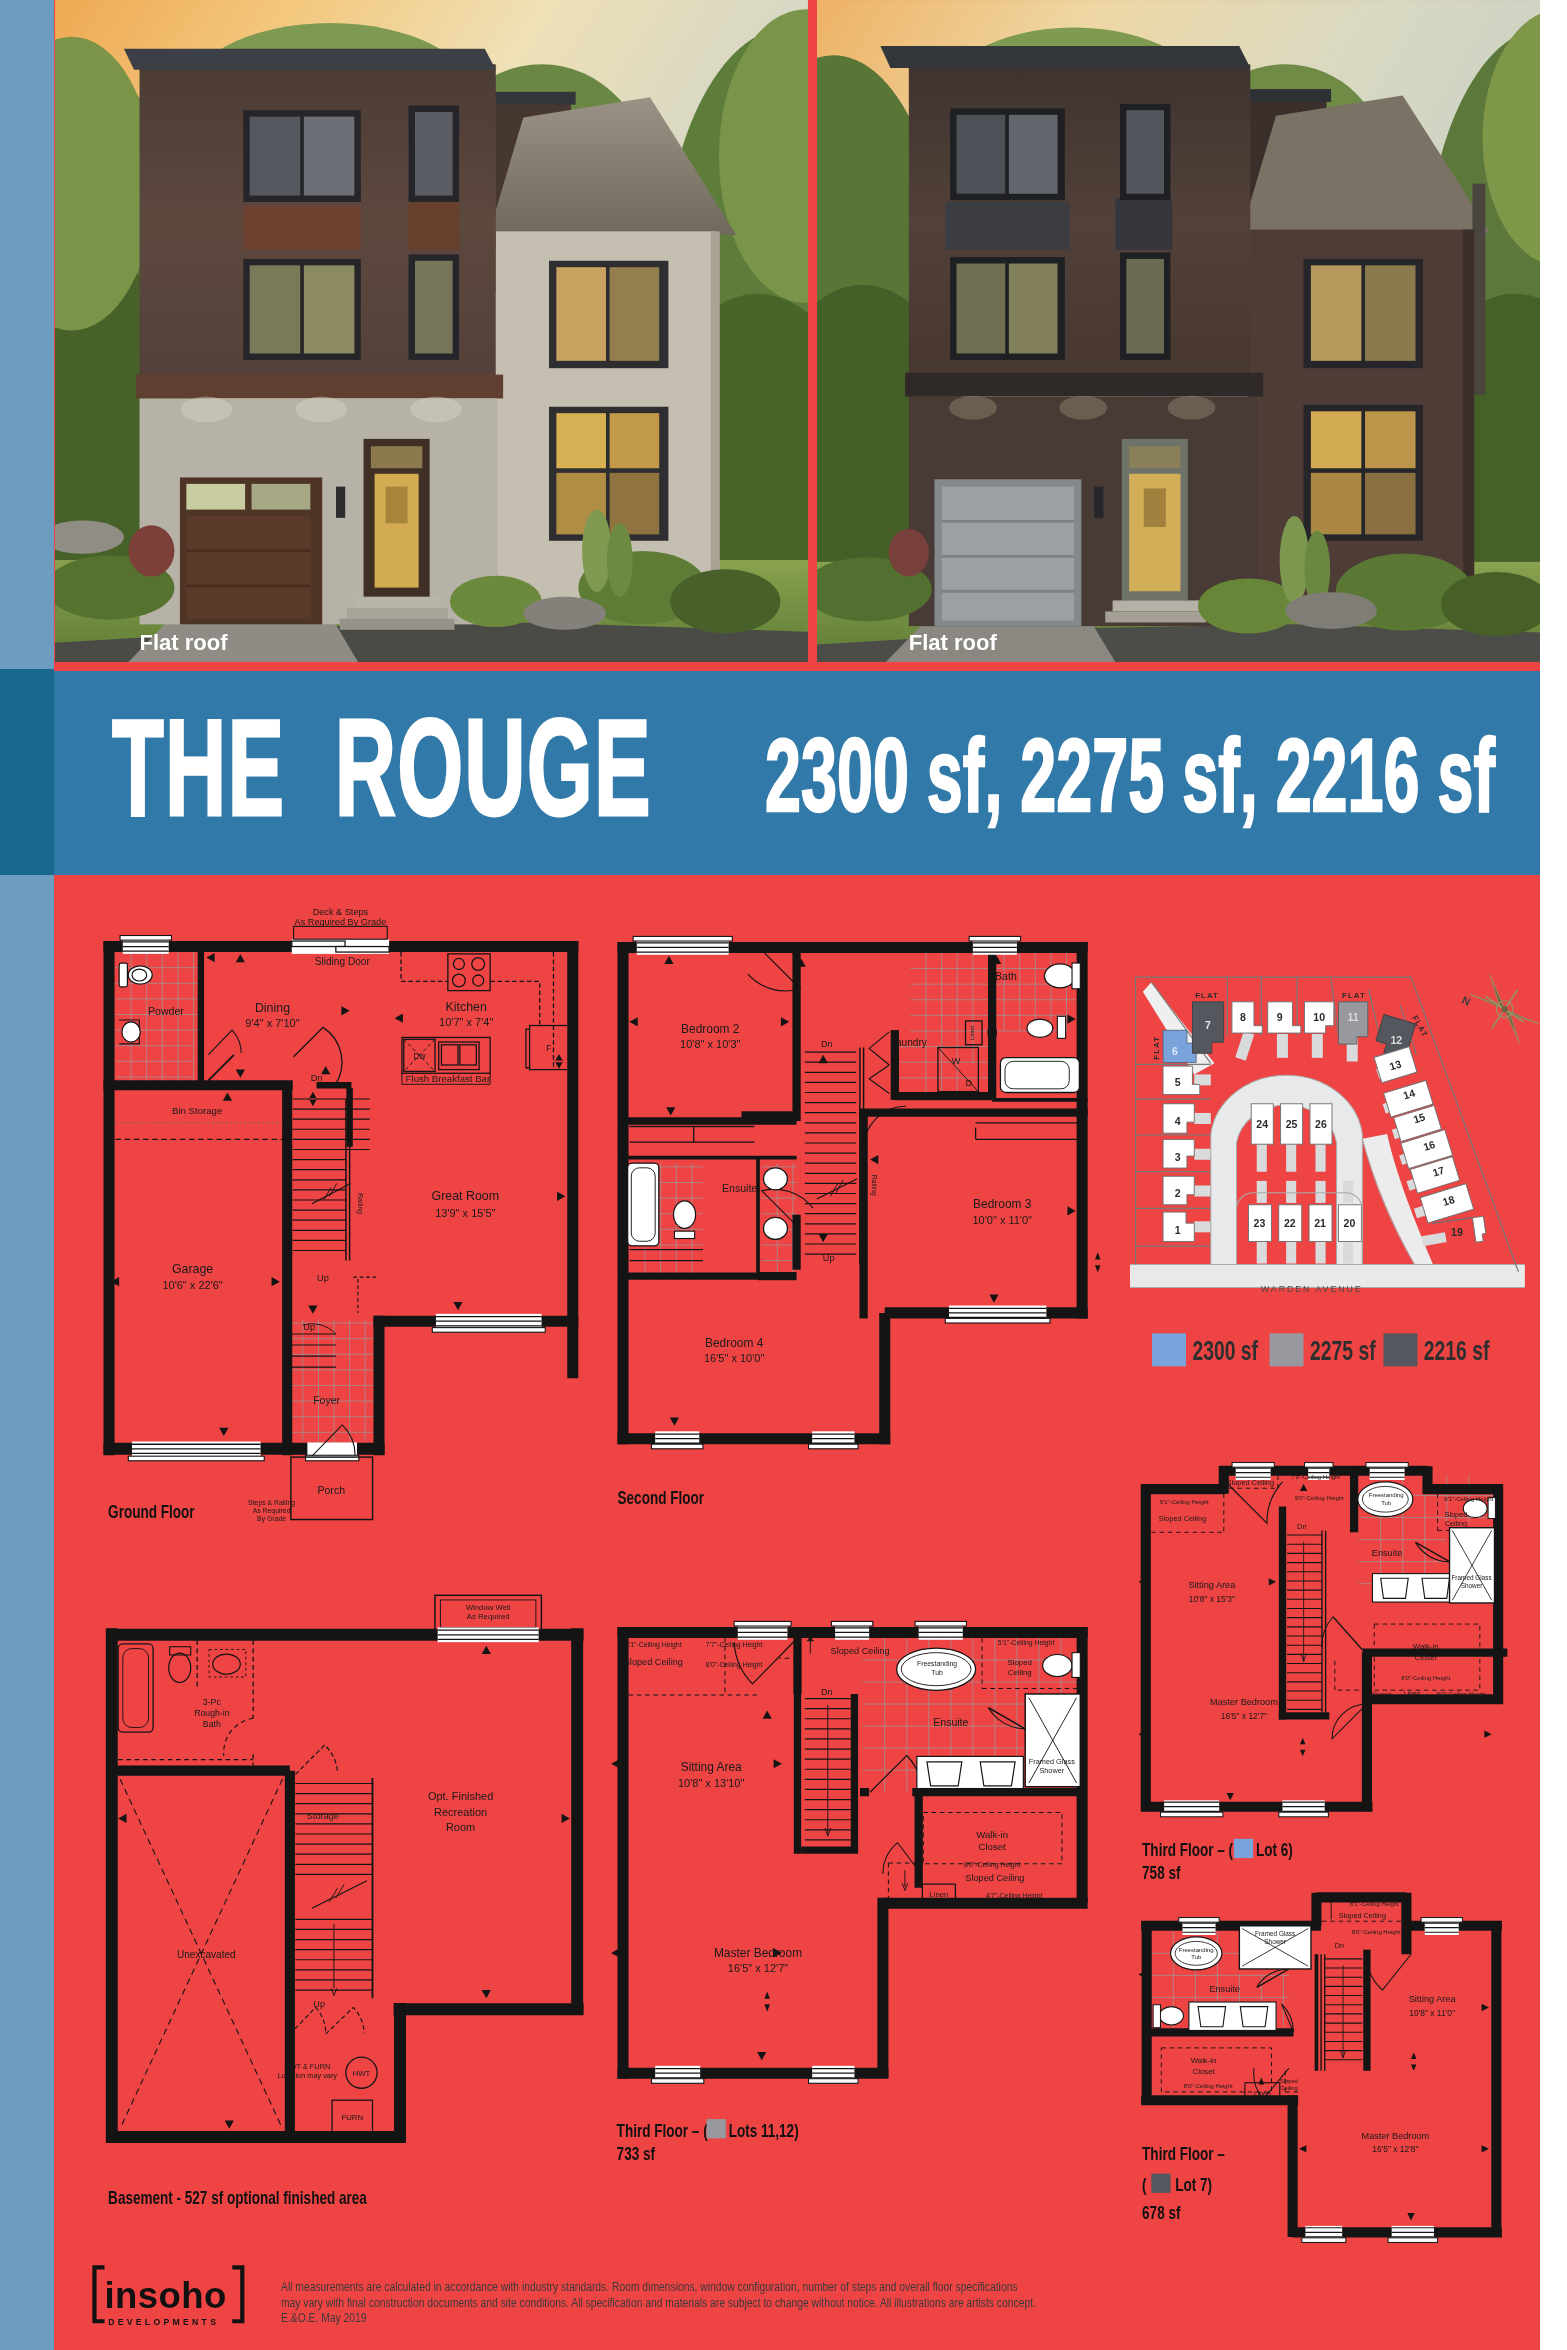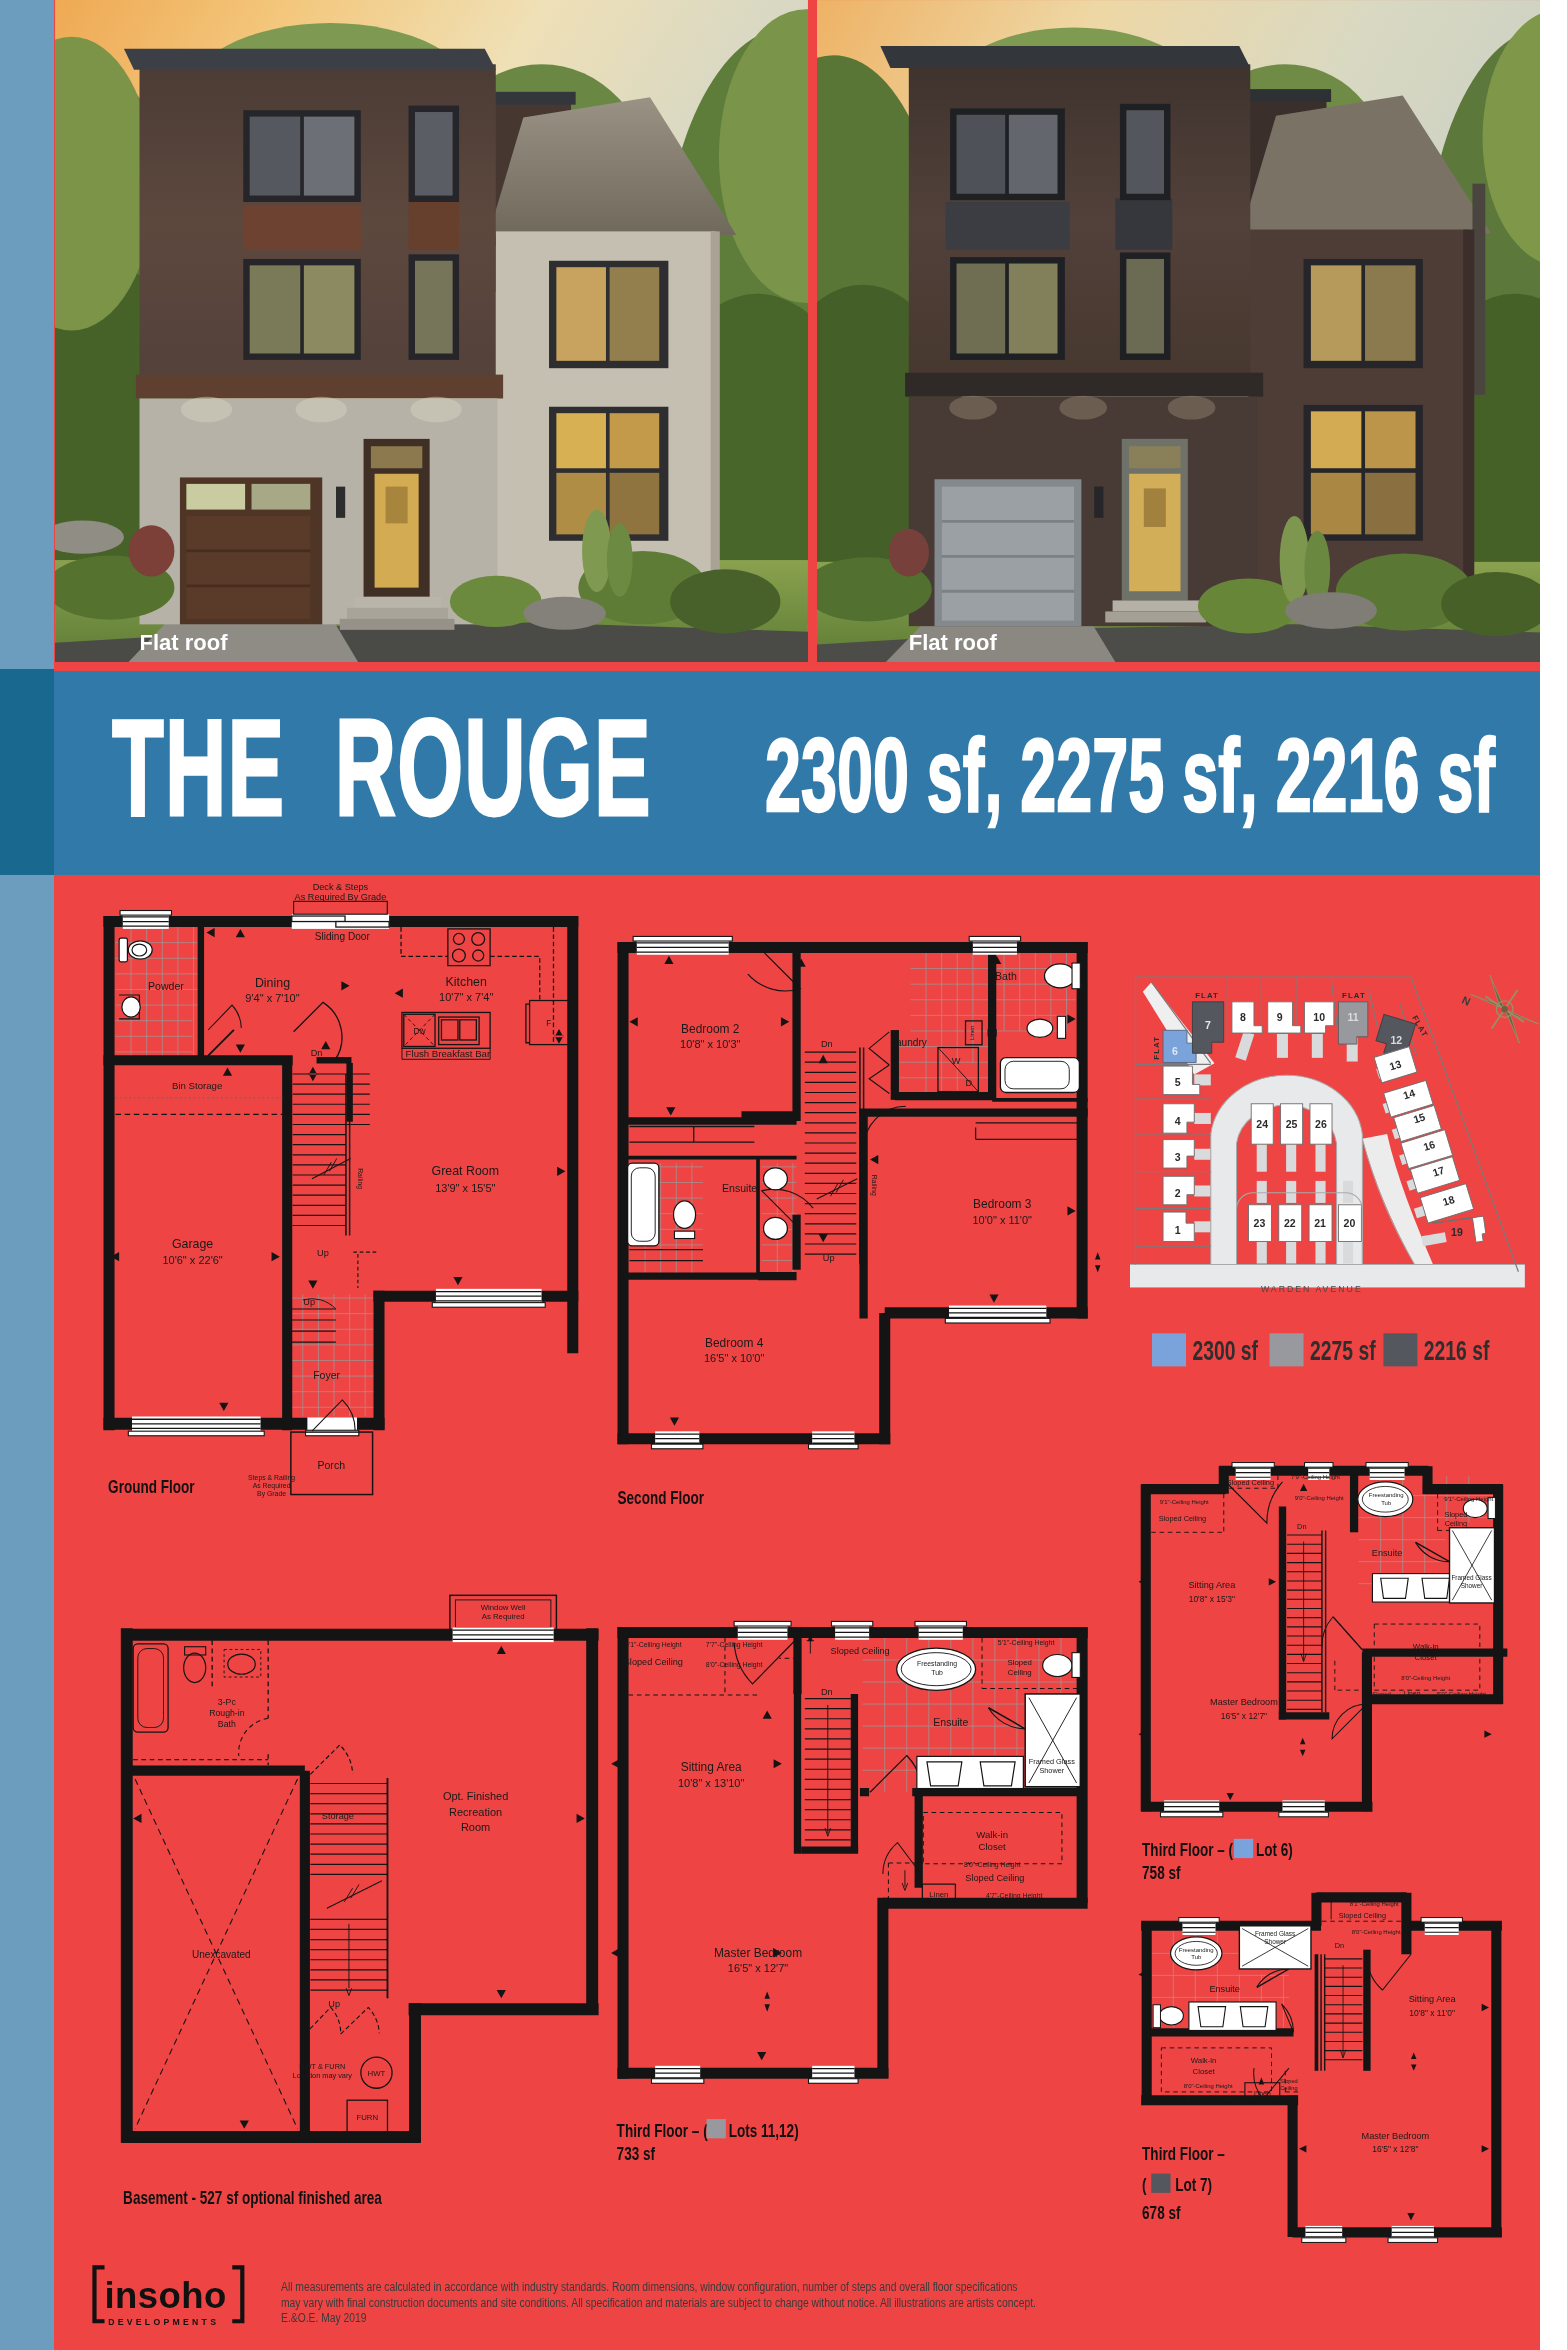--- a/index.html
+++ b/index.html
@@ -257,21 +257,21 @@
 </div>
 
 <div class="abs" style="left:0;top:671px;width:1568px;height:204px;background:#3079A8;"></div>
 
 <div class="abs" style="left:0;top:669px;width:54px;height:206px;background:#19688F;"></div>
 
 <div class="abs" style="left:112px;top:717px;white-space:nowrap;color:#ffffff;font-weight:bold;font-size:138px;line-height:101px;transform:scaleX(0.6157);transform-origin:left top;letter-spacing:1.8px;-webkit-text-stroke:2.8px #ffffff;">THE&nbsp;&nbsp;ROUGE</div>
 
 <div class="abs" style="left:765px;top:737px;white-space:nowrap;color:#ffffff;font-weight:bold;font-size:103px;line-height:78px;transform:scaleX(0.628);transform-origin:left top;-webkit-text-stroke:2.3px #ffffff;">2300 sf, 2275 sf, 2216 sf</div>
 
-<div class="abs" style="left:87px;top:880px;width:528px;height:657px;" id="gfslot">
+<div class="abs" style="left:87px;top:905px;width:528px;height:657px;" id="gfslot">
 <svg width="528" height="657" viewBox="95 985 575 715" fill="none" stroke="none">
 <g stroke="#141414">
 
 <g stroke="#999" stroke-width="0.8">
 <path d="M126,1053 h90 M126,1070 h90 M126,1087 h90 M126,1104 h90 M126,1121 h90 M126,1138 h84 M126,1155 h84 M126,1172 h84 M143,1036 v141 M160,1036 v141 M177,1036 v141 M194,1036 v141 M211,1036 v141"></path>
 <path d="M313,1440 h100 M313,1457 h100 M313,1474 h100 M313,1491 h100 M313,1508 h100 M313,1525 h100 M313,1542 h100 M313,1559 h100 M330,1436 v133 M347,1436 v133 M364,1436 v133 M381,1436 v133 M398,1436 v133"></path>
 </g>
 
 <g stroke="#141414" fill="none">
 <path d="M113,1030 h517" stroke-width="12"></path>
@@ -702,21 +702,21 @@
 <g transform="translate(1426,1481) scale(0.68,1)">
             <text font-size="31">2275 sf</text>
           </g>
 <g transform="translate(1550,1481) scale(0.68,1)">
             <text font-size="31">2216 sf</text>
           </g>
 </g>
 </svg>
 </div>
 
-<div class="abs" style="left:102px;top:1584px;width:537px;height:634px;text-align:right;" id="bsslot">
+<div class="abs" style="left:87px;top:1584px;width:537px;height:634px;text-align:right;" id="bsslot">
 <svg width="537" height="634" viewBox="95 1725 585 690" fill="none">
 <g stroke="#141414">
 
 <rect x="474" y="1737" width="116" height="40" stroke-width="1.6"></rect>
 <rect x="480" y="1742" width="104" height="30" stroke-width="1"></rect>
 
 <path d="M116,1780 h520" stroke-width="13"></path>
 <path d="M122,1773 v560" stroke-width="13"></path>
 <path d="M629,1773 v415" stroke-width="13"></path>
 <path d="M429,2188 h207" stroke-width="13"></path>

